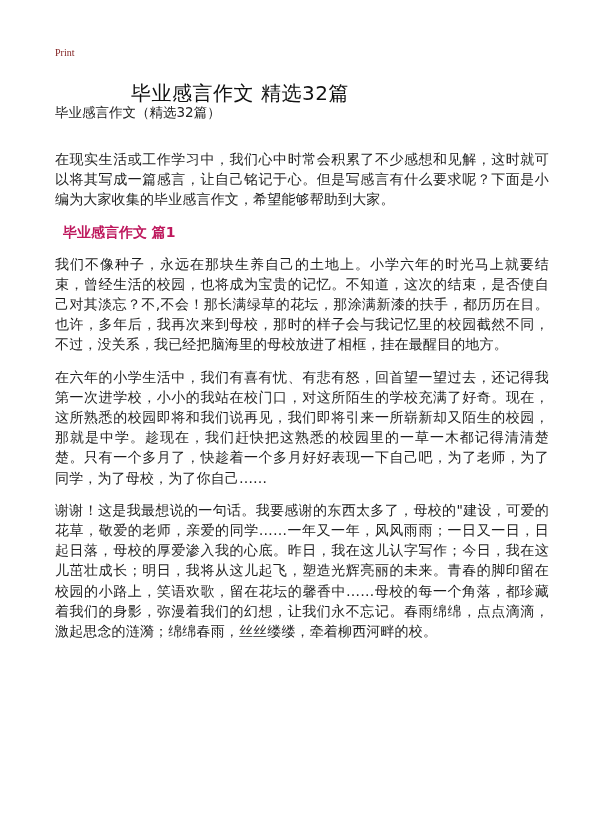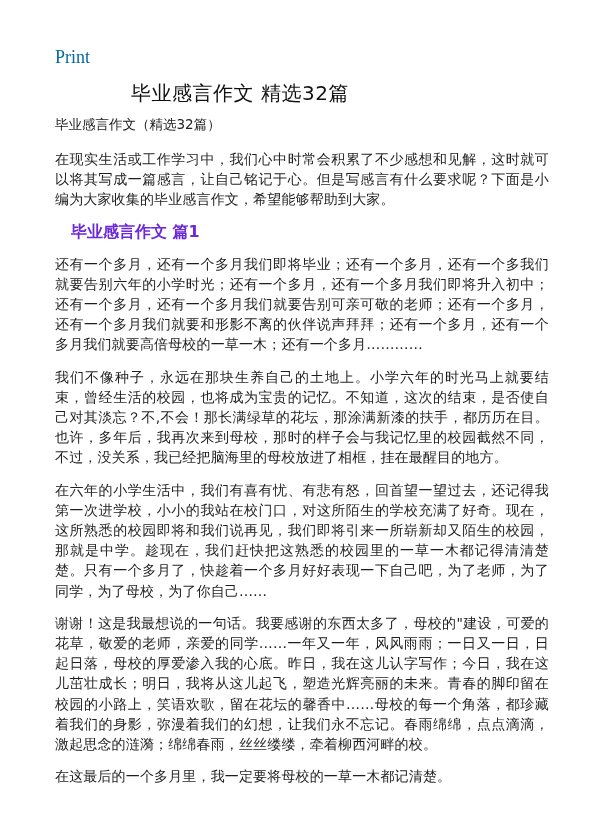--- a/index.html
+++ b/index.html
@@ -4,52 +4,50 @@
 <style>
   html, body { margin: 0; padding: 0; background: #ffffff; }
   body {
     width: 600px; height: 828px; overflow: hidden; position: relative;
     font-family: "DejaVu Sans", "Liberation Sans", sans-serif;
     color: #1a1a1a;
   }
   .print-link {
     position: absolute; left: 55px; top: 47px;
     font-family: "Liberation Serif", "DejaVu Serif", serif;
-    font-size: 18px; color: #0369a1;
+    font-size: 10px; color: #7f1d1d;
   }
   .doc-title {
     position: absolute; left: 0; top: 80px; width: 480px; text-align: center;
     font-size: 20px; font-weight: normal; color: #111; letter-spacing: 0.5px;
   }
   .subtitle {
-    position: absolute; left: 55px; top: 116px;
+    position: absolute; left: 55px; top: 104px;
     font-size: 13.5px; color: #222;
   }
   .content { position: absolute; left: 55px; top: 149px; width: 494px; }
   .para {
     font-size: 14px; line-height: 20.2px; margin: 0 0 12px 0;
     color: #1e1e1e; text-align: justify; letter-spacing: 0.15px;
   }
   .section-heading {
-    font-size: 16px; font-weight: bold; margin: 2px 0 12px 16px; color: #6d28d9;
+    font-size: 14px; font-weight: bold; margin: 2px 0 12px 8px; color: #be185d;
     line-height: 20px;
   }
 </style>
 </head>
 <body>
 
 <div class="print-link">Print</div>
 <h1 class="doc-title" style="margin:0;">毕业感言作文 精选32篇</h1>
 <div class="subtitle">毕业感言作文（精选32篇）</div>
 
 <div class="content">
   <p class="para">在现实生活或工作学习中，我们心中时常会积累了不少感想和见解，这时就可以将其写成一篇感言，让自己铭记于心。但是写感言有什么要求呢？下面是小编为大家收集的毕业感言作文，希望能够帮助到大家。</p>
 
   <div>
     <div class="section-heading">毕业感言作文 篇1</div>
-    <p class="para">还有一个多月，还有一个多月我们即将毕业；还有一个多月，还有一个多我们就要告别六年的小学时光；还有一个多月，还有一个多月我们即将升入初中；还有一个多月，还有一个多月我们就要告别可亲可敬的老师；还有一个多月，还有一个多月我们就要和形影不离的伙伴说声拜拜；还有一个多月，还有一个多月我们就要高倍母校的一草一木；还有一个多月…………</p>
     <p class="para">我们不像种子，永远在那块生养自己的土地上。小学六年的时光马上就要结束，曾经生活的校园，也将成为宝贵的记忆。不知道，这次的结束，是否使自己对其淡忘？不,不会！那长满绿草的花坛，那涂满新漆的扶手，都历历在目。也许，多年后，我再次来到母校，那时的样子会与我记忆里的校园截然不同，不过，没关系，我已经把脑海里的母校放进了相框，挂在最醒目的地方。</p>
     <p class="para">在六年的小学生活中，我们有喜有忧、有悲有怒，回首望一望过去，还记得我第一次进学校，小小的我站在校门口，对这所陌生的学校充满了好奇。现在，这所熟悉的校园即将和我们说再见，我们即将引来一所崭新却又陌生的校园，那就是中学。趁现在，我们赶快把这熟悉的校园里的一草一木都记得清清楚楚。只有一个多月了，快趁着一个多月好好表现一下自己吧，为了老师，为了同学，为了母校，为了你自己……</p>
     <p class="para">谢谢！这是我最想说的一句话。我要感谢的东西太多了，母校的"建设，可爱的花草，敬爱的老师，亲爱的同学……一年又一年，风风雨雨；一日又一日，日起日落，母校的厚爱渗入我的心底。昨日，我在这儿认字写作；今日，我在这儿茁壮成长；明日，我将从这儿起飞，塑造光辉亮丽的未来。青春的脚印留在校园的小路上，笑语欢歌，留在花坛的馨香中……母校的每一个角落，都珍藏着我们的身影，弥漫着我们的幻想，让我们永不忘记。春雨绵绵，点点滴滴，激起思念的涟漪；绵绵春雨，丝丝缕缕，牵着柳西河畔的校。</p>
-    <p class="para">在这最后的一个多月里，我一定要将母校的一草一木都记清楚。</p>
   </div>
 
 </div>
 
 </body></html>

